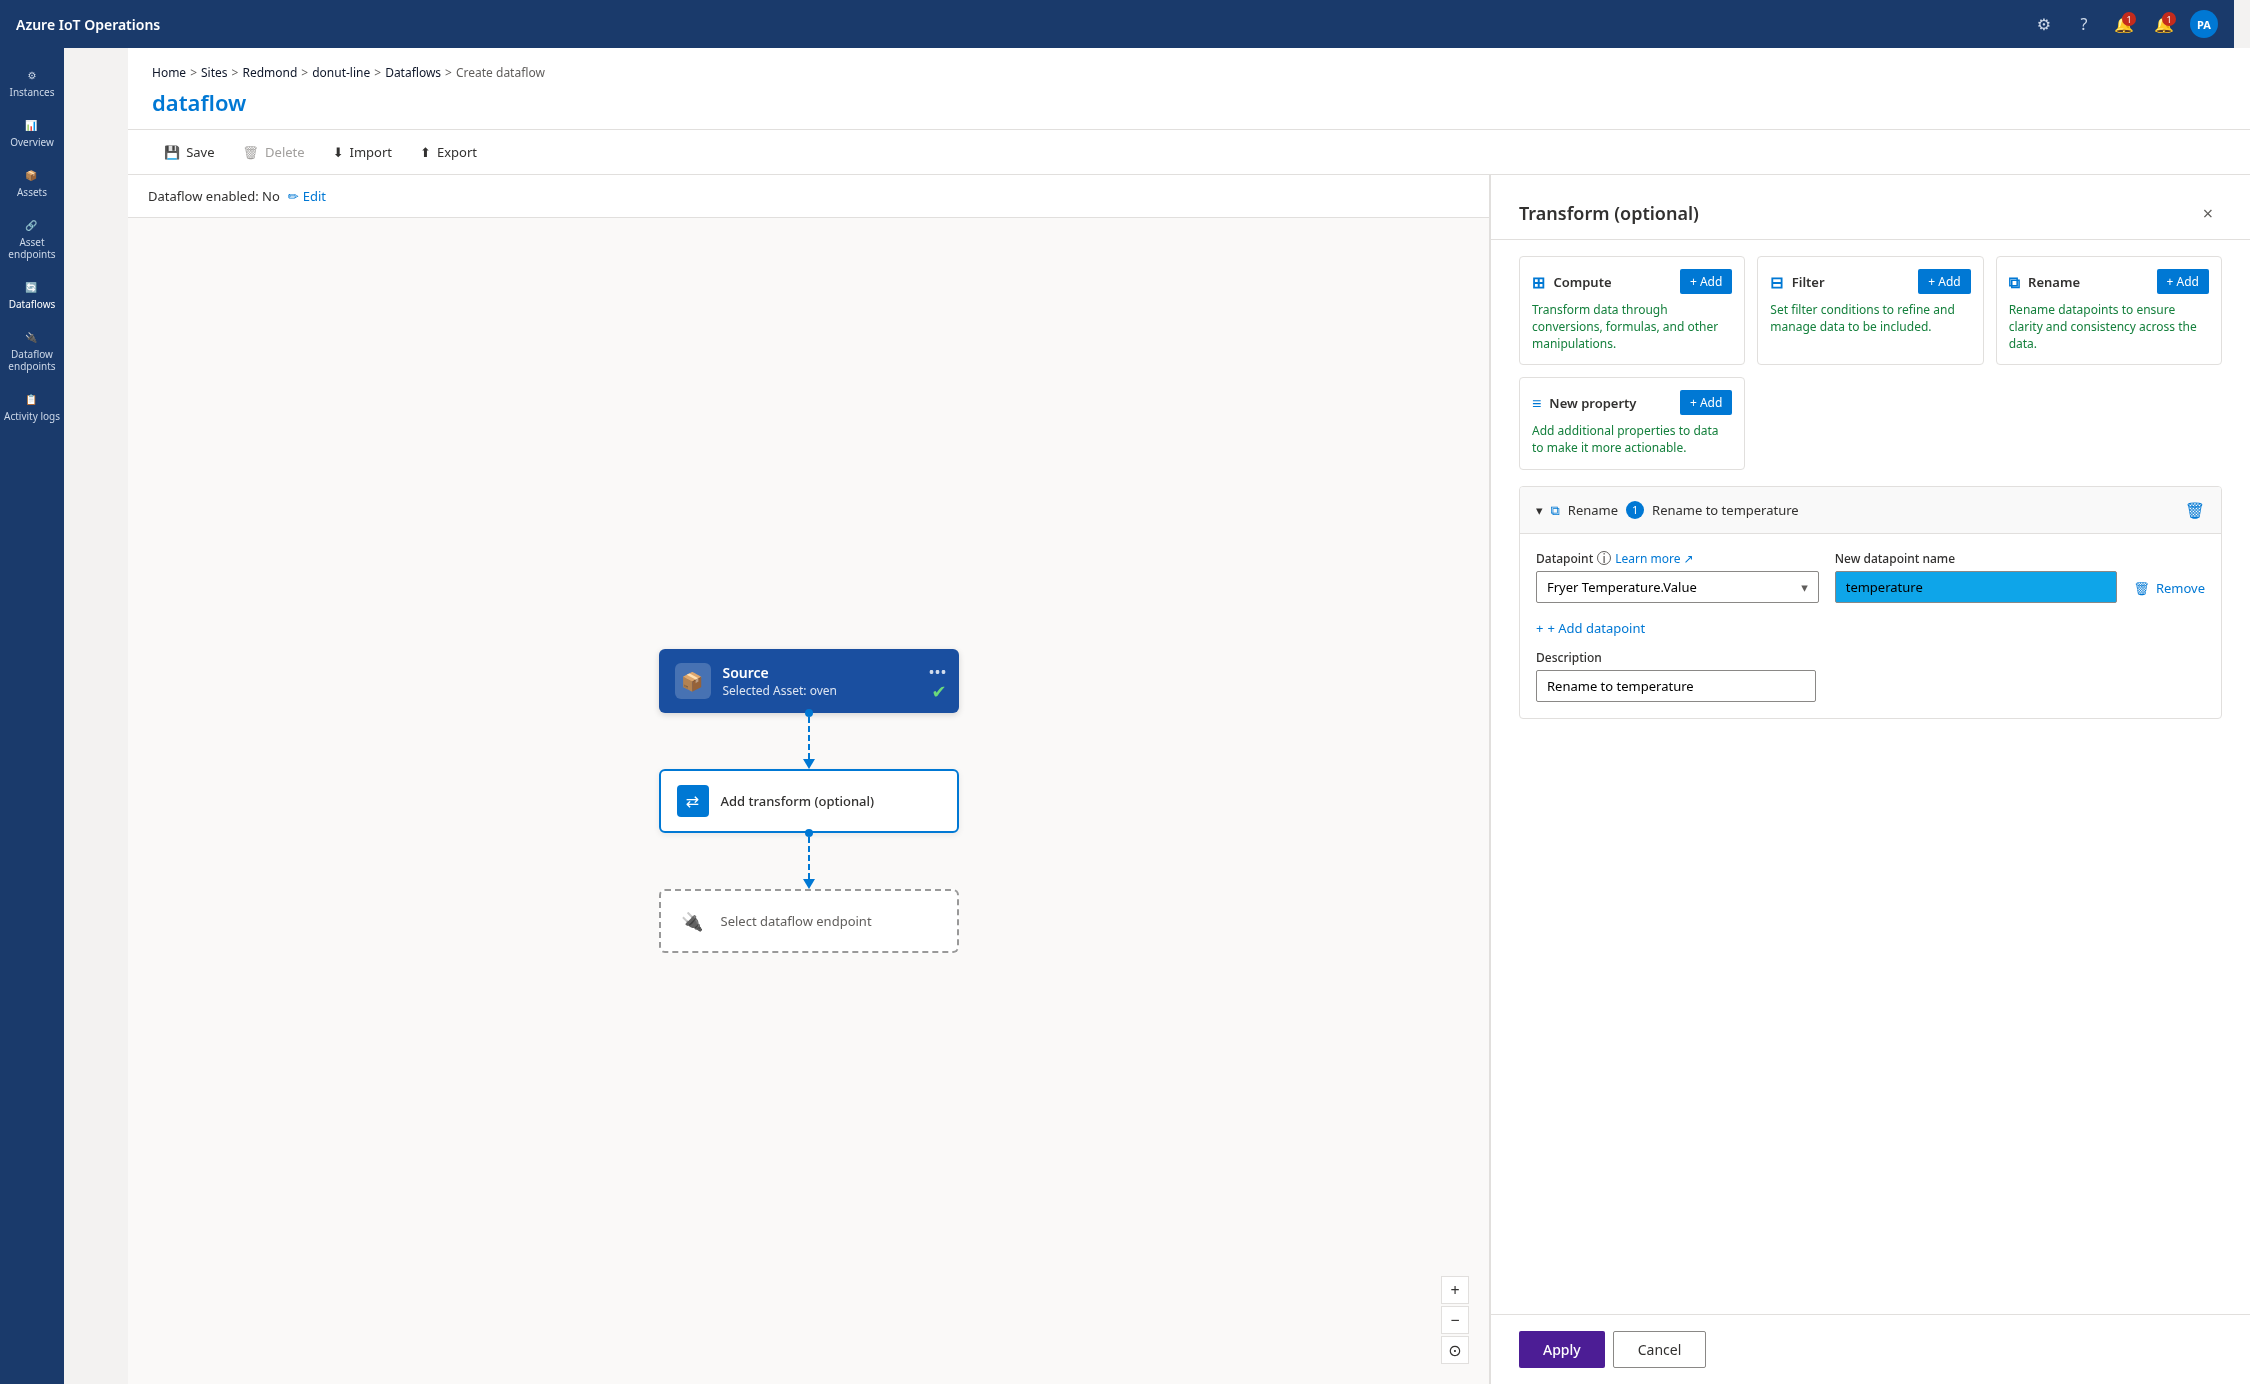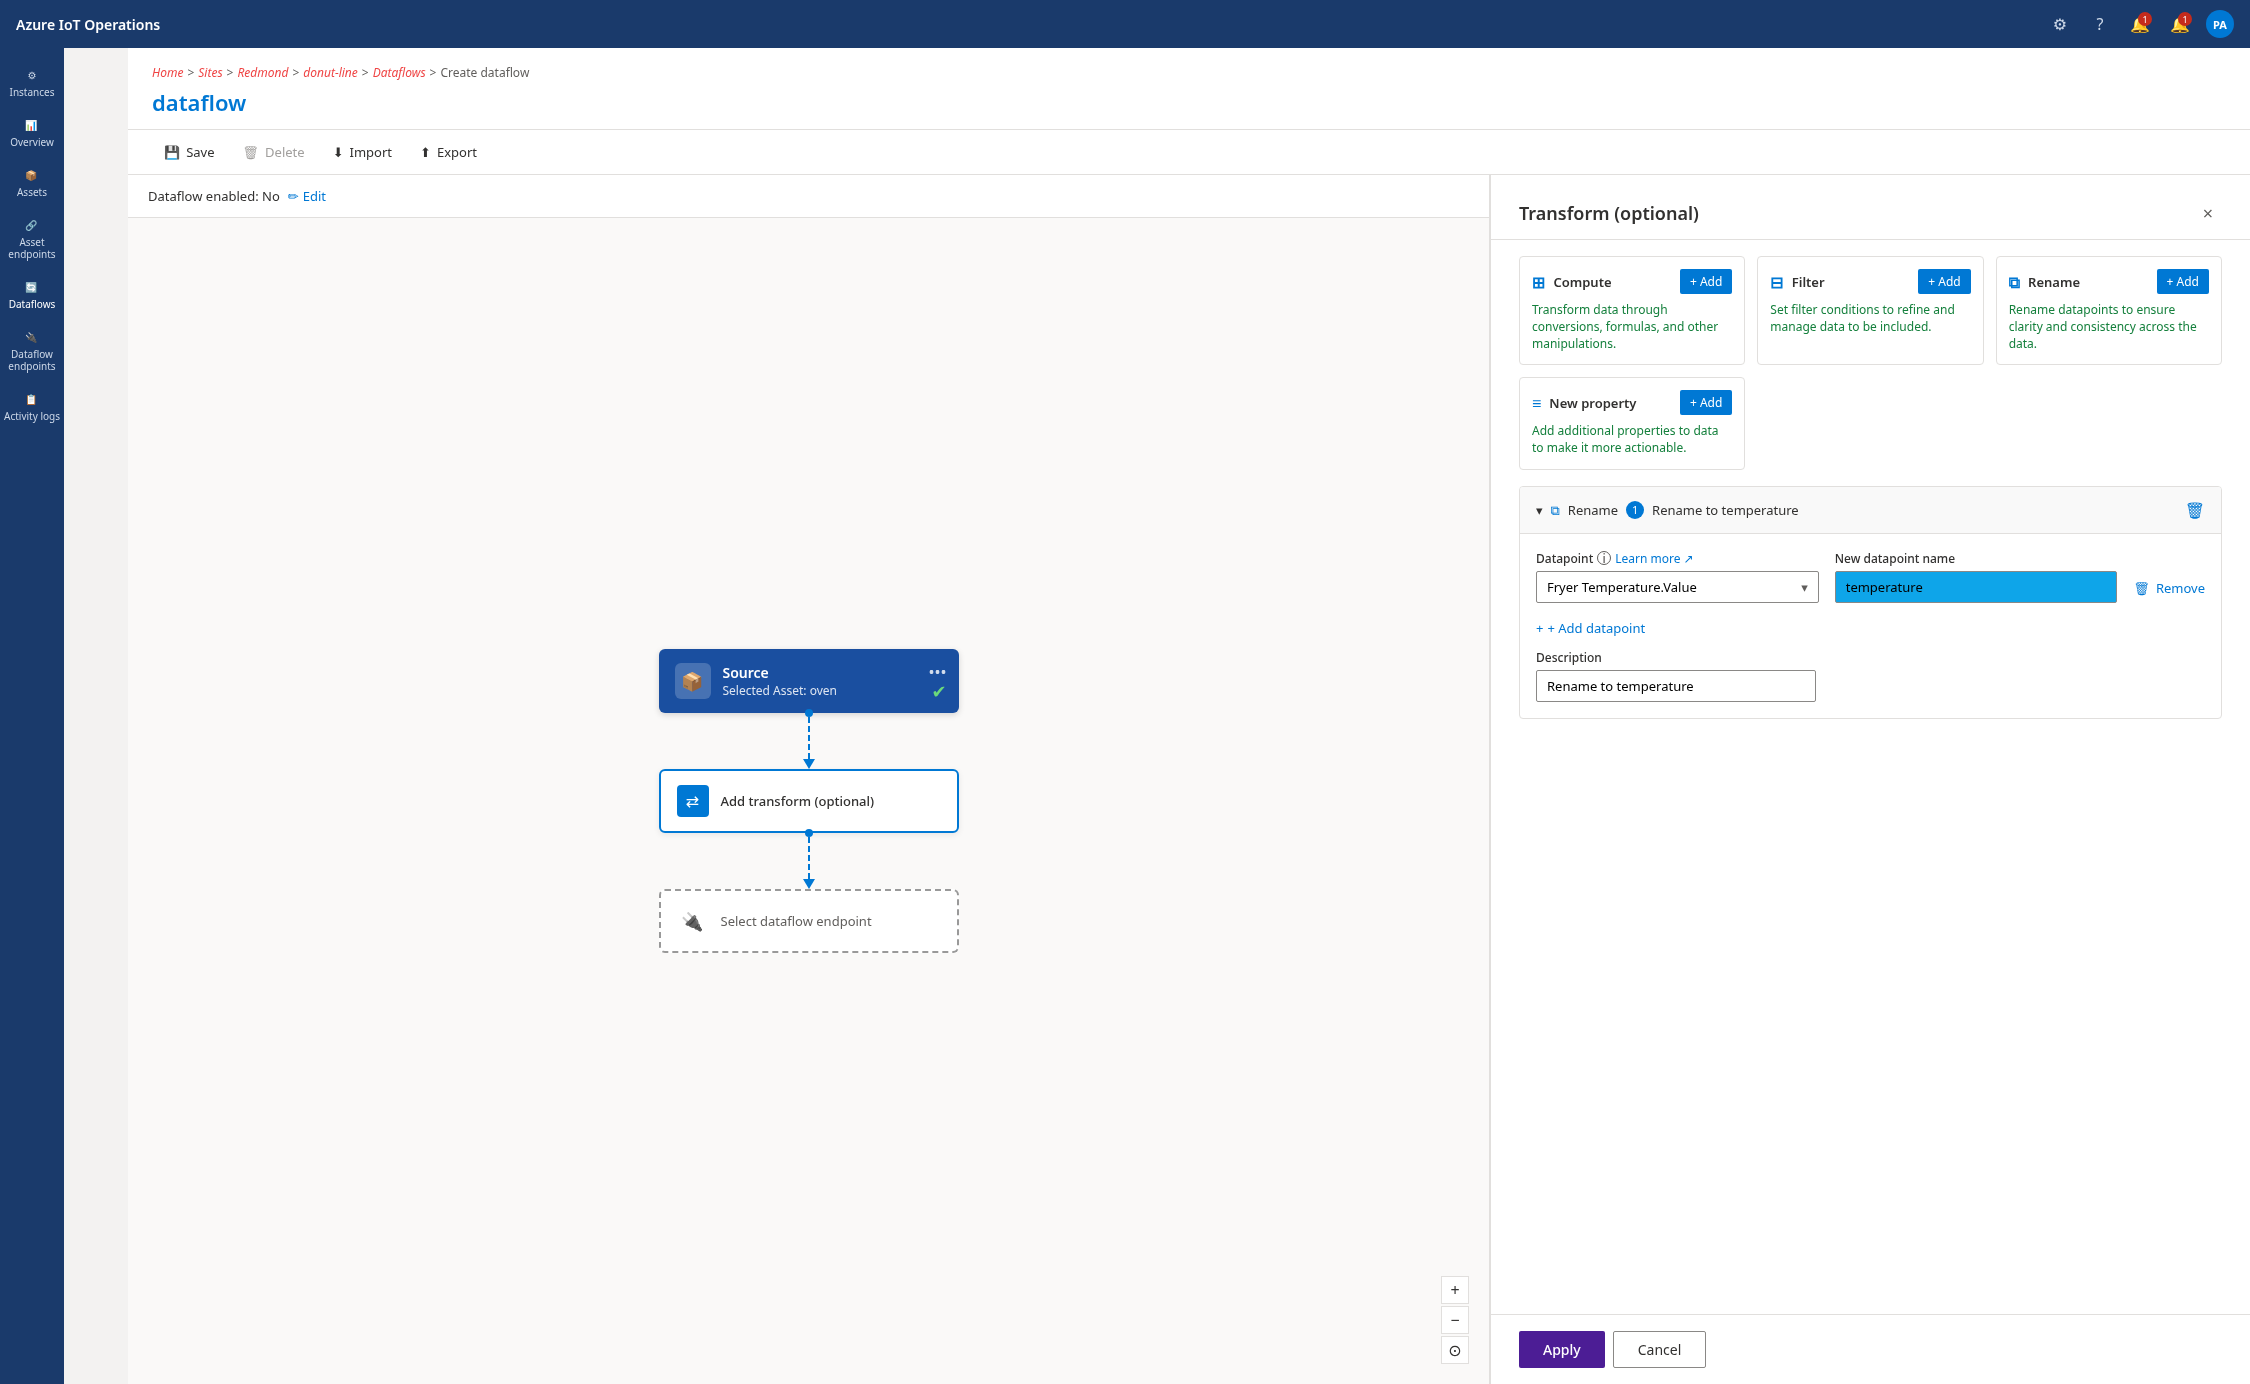--- a/index.html
+++ b/index.html
@@ -27,21 +27,21 @@
       text-align: center;
       font-size: 10px;
       gap: 4px;
     }
     .sidebar-item.active { color: #fff; }
     .sidebar-item-label { font-size: 10px; line-height: 1.2; }
 
     
     .topbar {
       position: fixed;
-      top: 0; left: 0; right: 0;
+      top: 0; left: 0; right: 16px;
       height: 48px;
       background: #1a3a6b;
       display: flex;
       align-items: center;
       padding: 0 16px;
       z-index: 20;
       gap: 8px;
     }
     .topbar-title {
       color: #fff;
@@ -109,21 +109,21 @@
       background: #fff;
     }
     .breadcrumb {
       font-size: 12px;
       color: #605e5c;
       display: flex;
       align-items: center;
       gap: 4px;
       flex-wrap: wrap;
     }
-    .breadcrumb a { color: #ef4444; text-decoration: none; cursor: pointer; font-style: italic; }
+    .breadcrumb a { color: #0f172a; text-decoration: none; cursor: pointer; }
     .breadcrumb-sep { color: #605e5c; }
     .page-title {
       font-size: 22px;
       font-weight: 600;
       color: #0078d4;
       margin-top: 6px;
       margin-bottom: 12px;
     }
 
     

